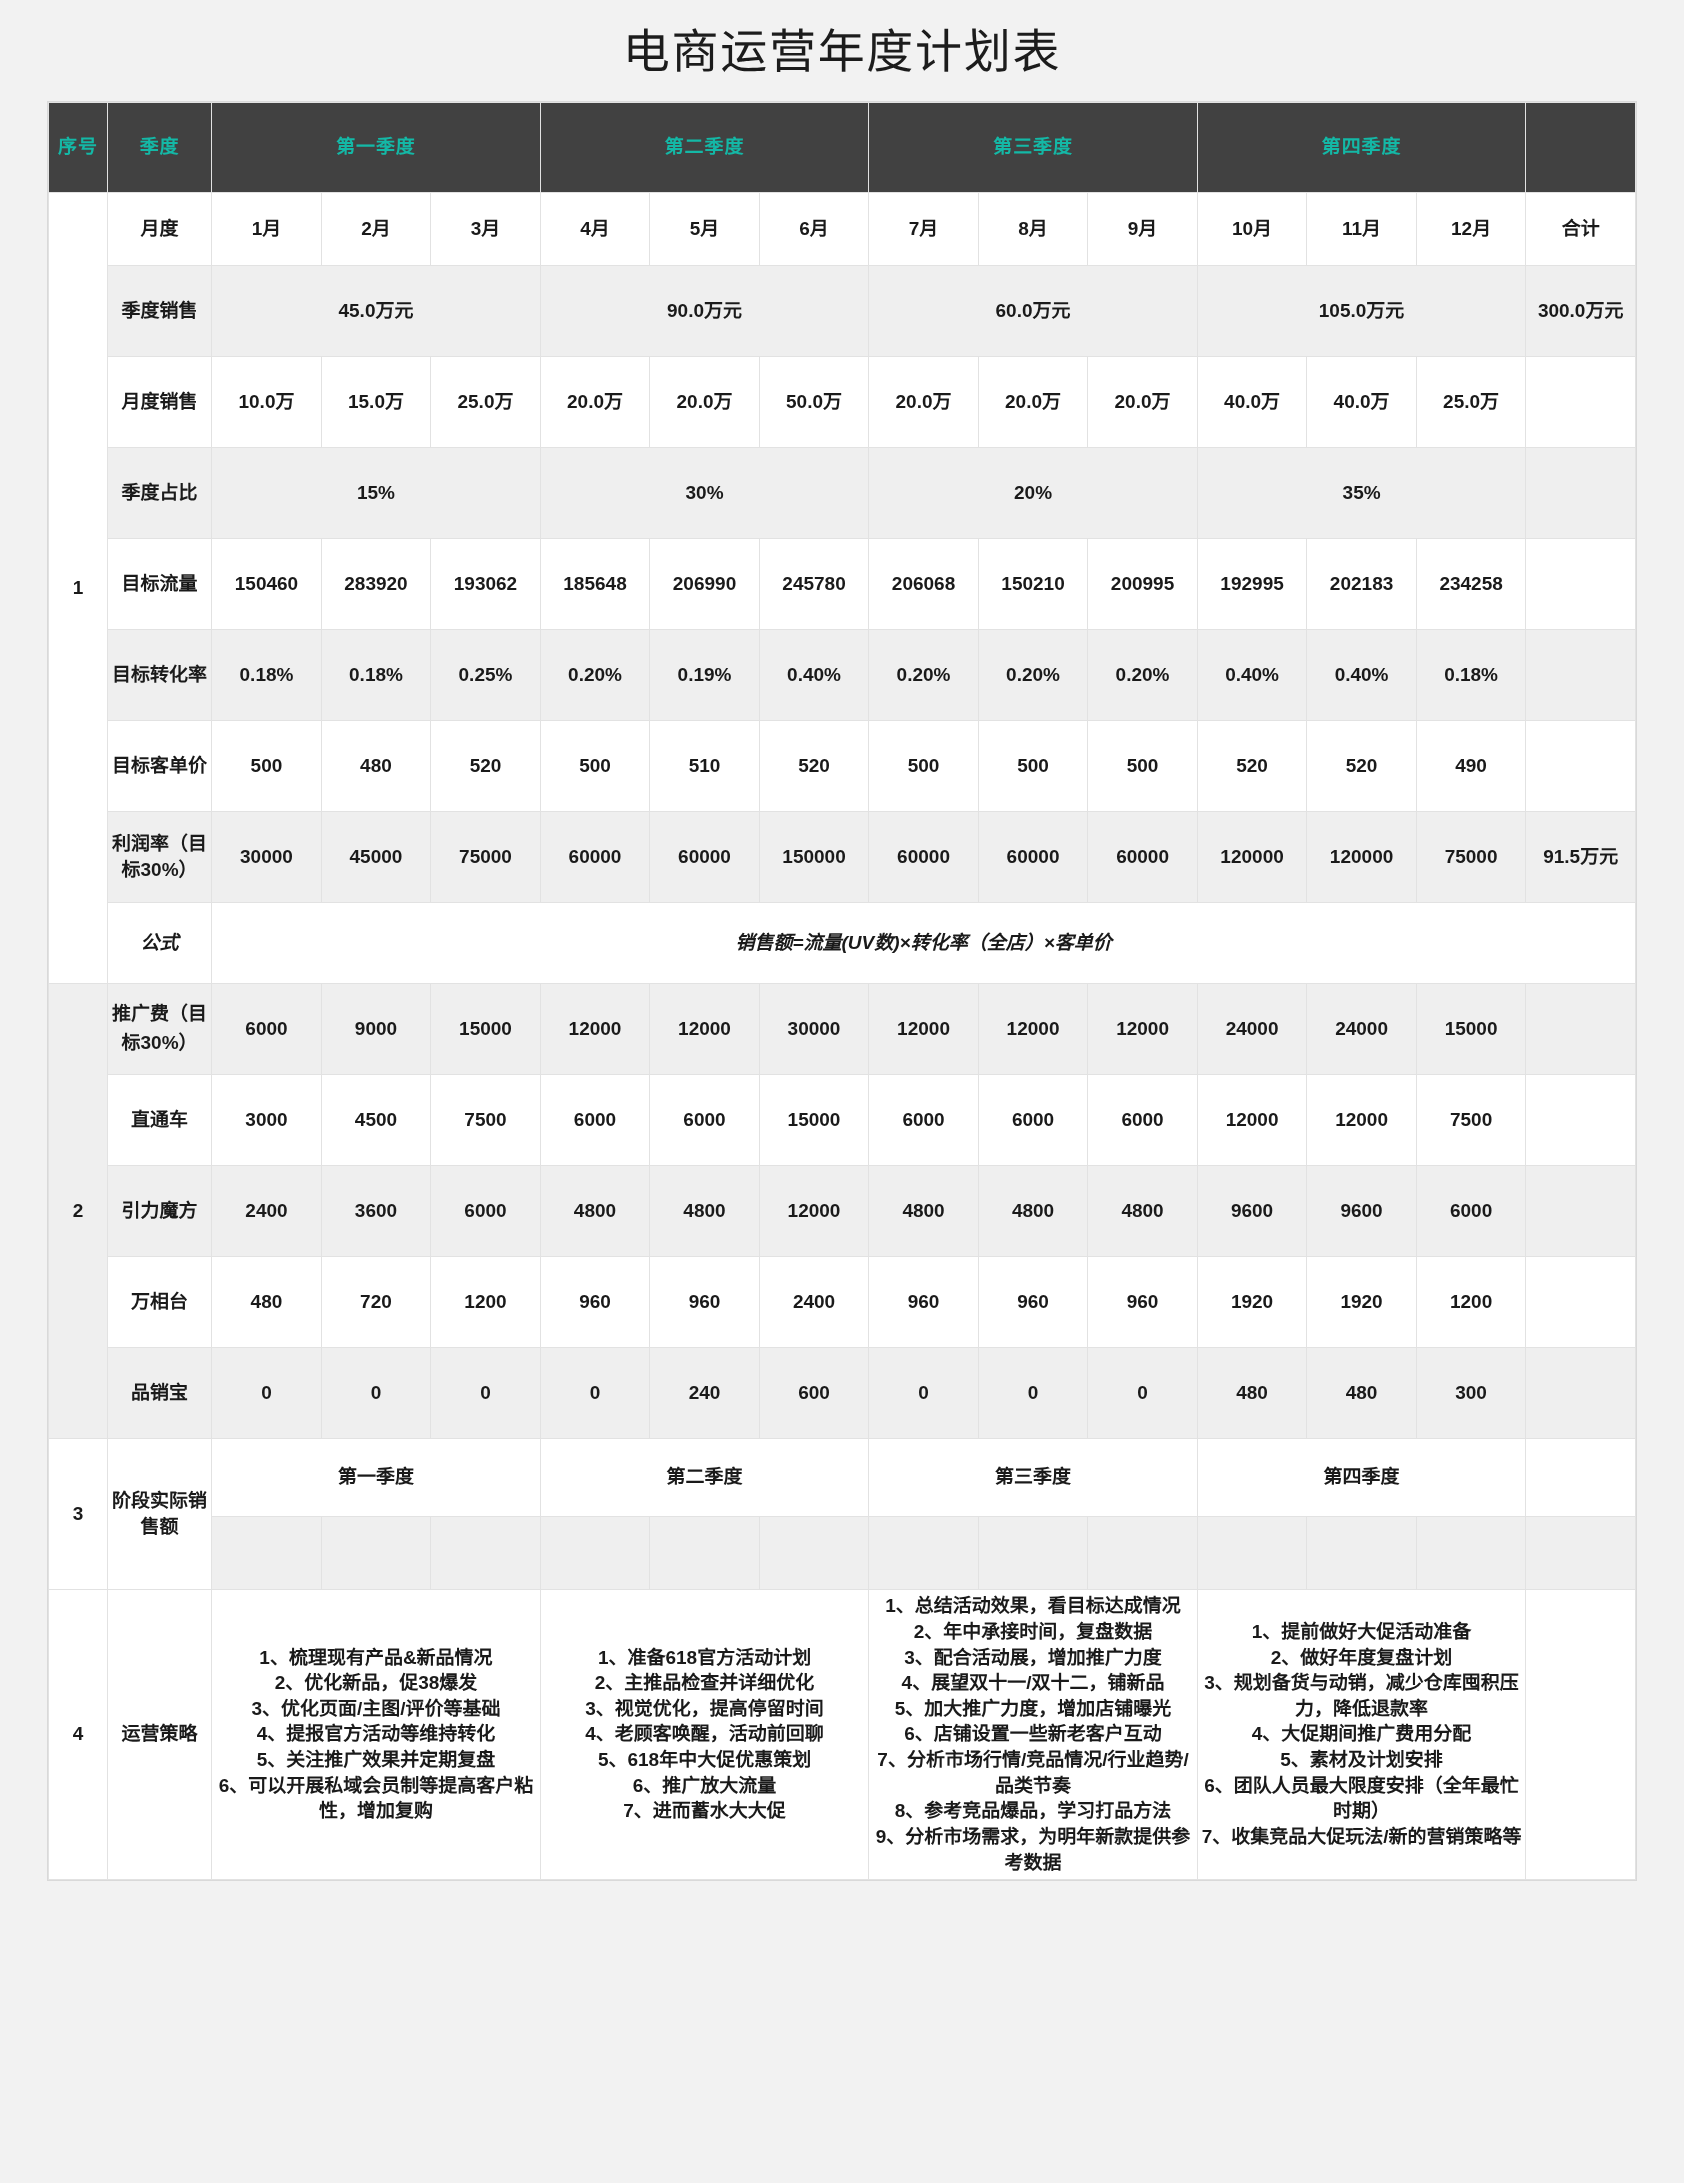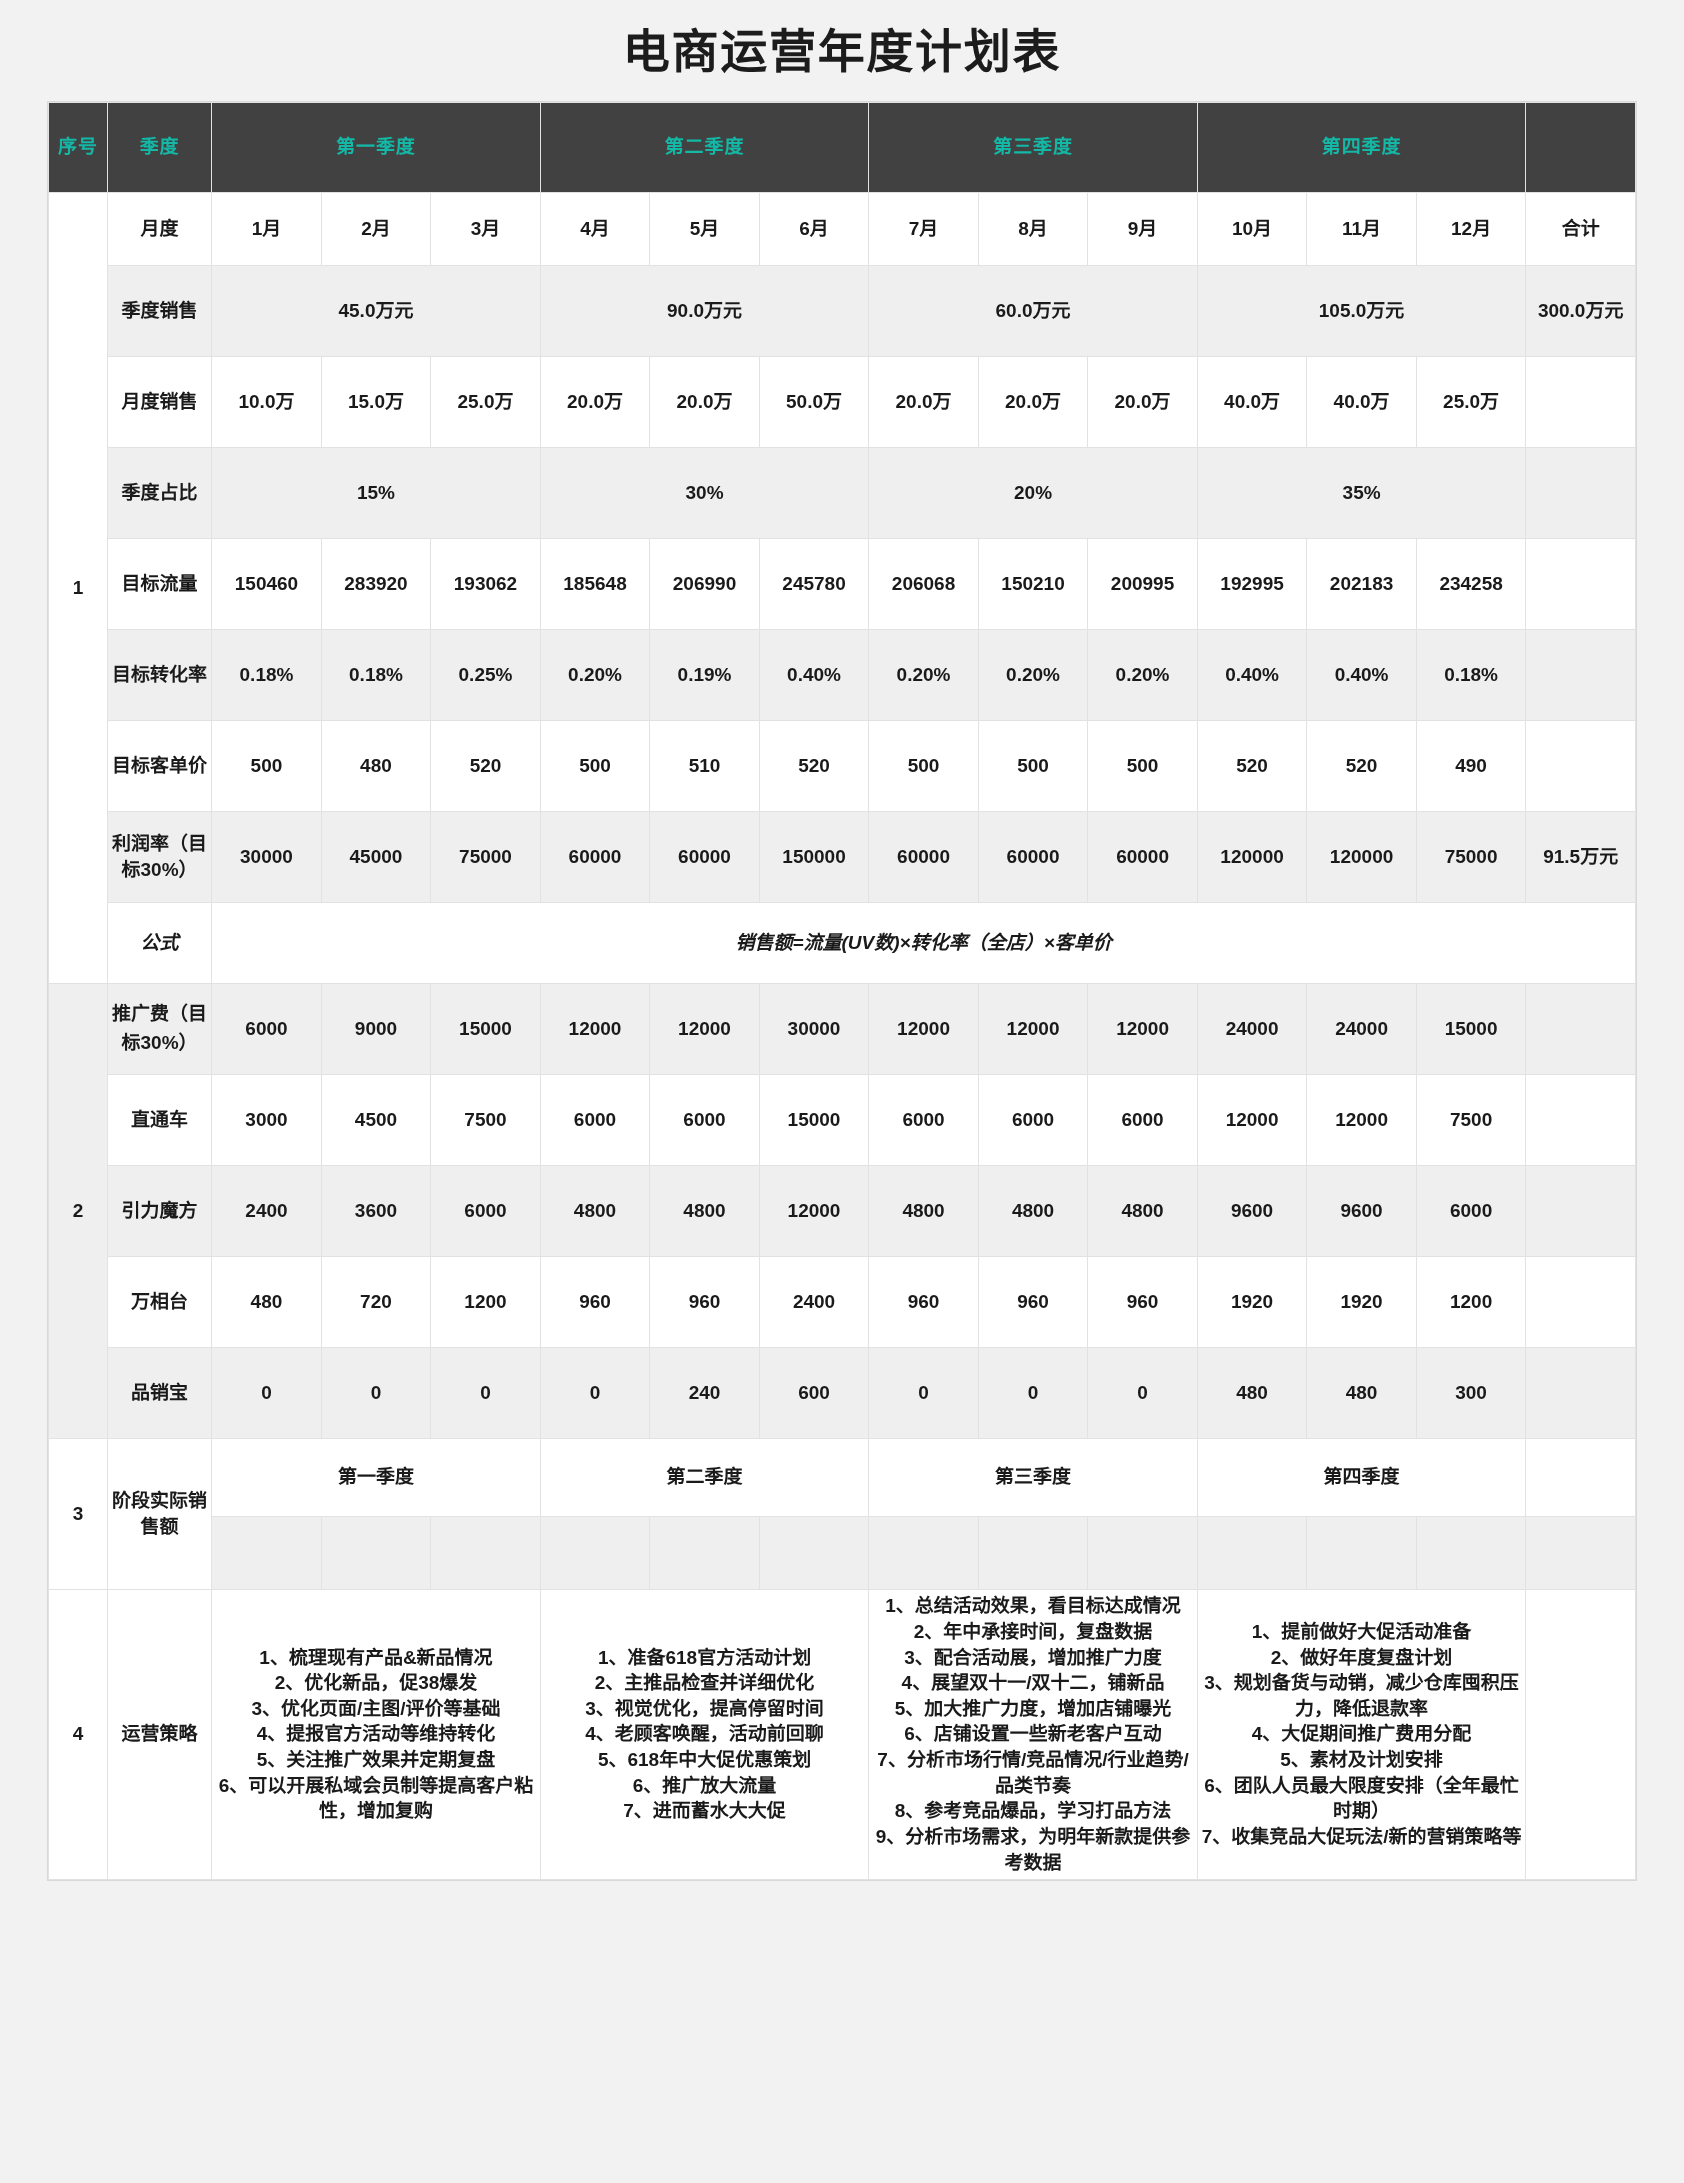--- a/index.html
+++ b/index.html
@@ -20,21 +20,21 @@
     width: 1684px;
     height: 2265px;
     box-sizing: border-box;
     padding: 0;
     background: #f2f2f2;
   }
   .page-title {
     width: 100%;
     text-align: center;
     font-size: 47px;
-    font-weight: 700;
+    font-weight: 400;
     letter-spacing: 1.7px;
     padding-top: 23px;
     padding-bottom: 19px;
     color: #1c1c1c;
     line-height: 1.25;
   }
   .table-wrap {
     margin: 0 47px;
     background: #ffffff;
     border: 0.4px solid #d9d9d9;

